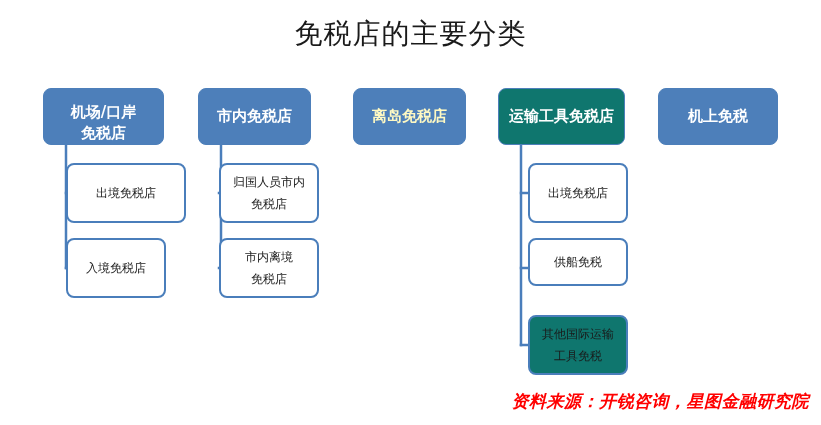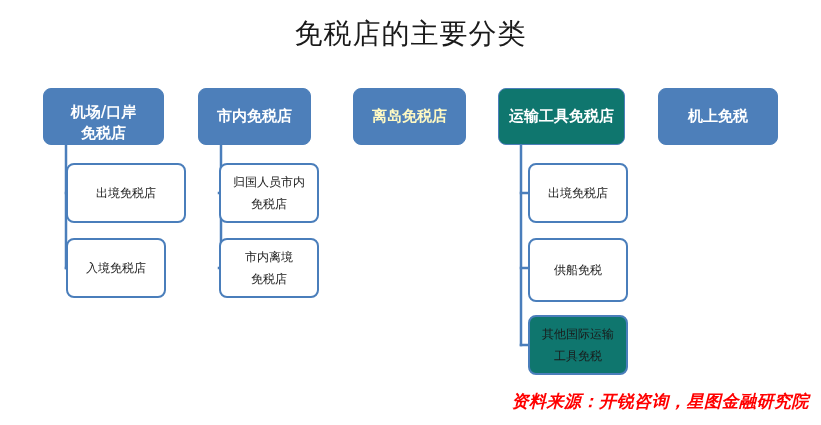--- a/index.html
+++ b/index.html
@@ -138,21 +138,21 @@
       </div>
       <div class="node root" style="left: 353px; top: 88px; width: 113px; height: 57px; background: rgb(77, 127, 186); border-color: rgb(77, 127, 186); color: #fef9c3; border-radius: 8px;">
         <span class="label">离岛免税店</span>
       </div>
       <div class="node root" style="left: 498px; top: 88px; width: 127px; height: 57px; background: #0f766e; border-color: rgb(77, 127, 186); color: rgb(255, 255, 255);">
         <span class="label">运输工具免税店</span>
       </div>
       <div class="node child" style="left: 528px; top: 163px; width: 100px; height: 60px; background: rgb(255, 255, 255); border-color: rgb(74, 126, 187); color: rgb(26, 26, 26);">
         <span class="label">出境免税店</span>
       </div>
-      <div class="node child" style="left: 528px; top: 238px; width: 100px; height: 64px; background: rgb(255, 255, 255); border-color: rgb(74, 126, 187); color: rgb(26, 26, 26);">
+      <div class="node child" style="left: 528px; top: 238px; width: 100px; height: 48px; background: rgb(255, 255, 255); border-color: rgb(74, 126, 187); color: rgb(26, 26, 26);">
         <span class="label">供船免税</span>
       </div>
       <div class="node child" style="left: 528px; top: 315px; width: 100px; height: 60px; background: #0f766e; border-color: rgb(74, 126, 187); color: rgb(26, 26, 26);">
         <span class="label">其他国际运输
 工具免税</span>
       </div>
       <div class="node root" style="left: 658px; top: 88px; width: 120px; height: 57px; background: rgb(77, 127, 186); border-color: rgb(77, 127, 186); color: rgb(255, 255, 255);">
         <span class="label">机上免税</span>
       </div>
     </div>

